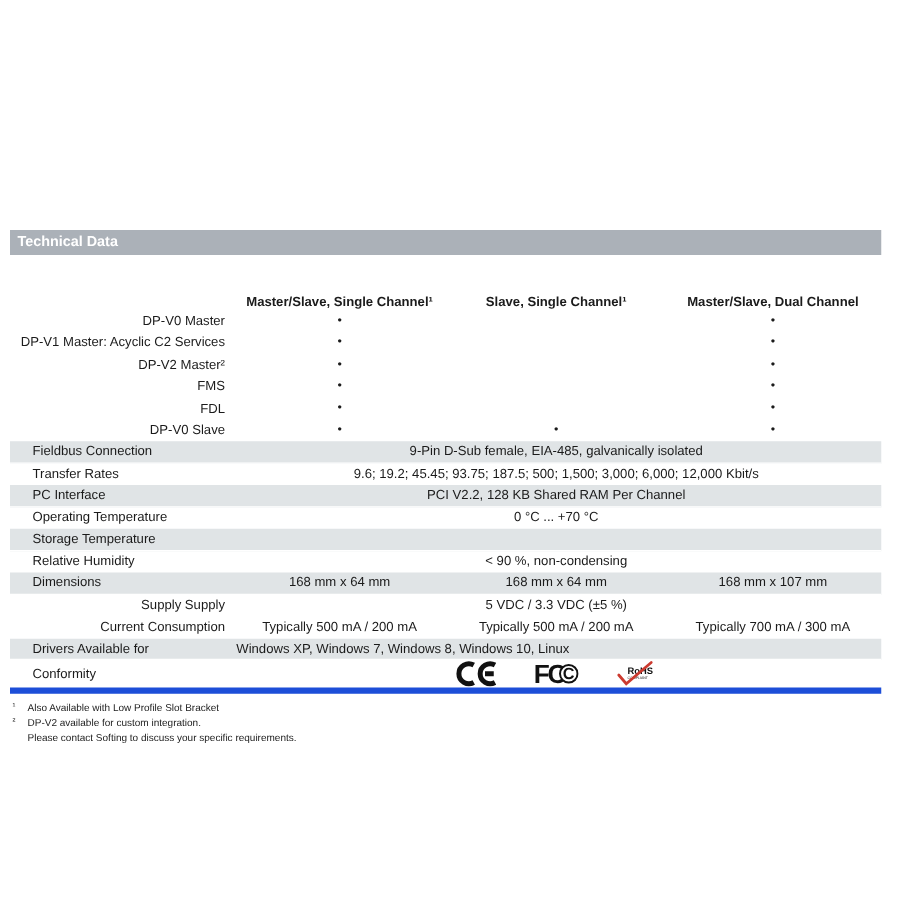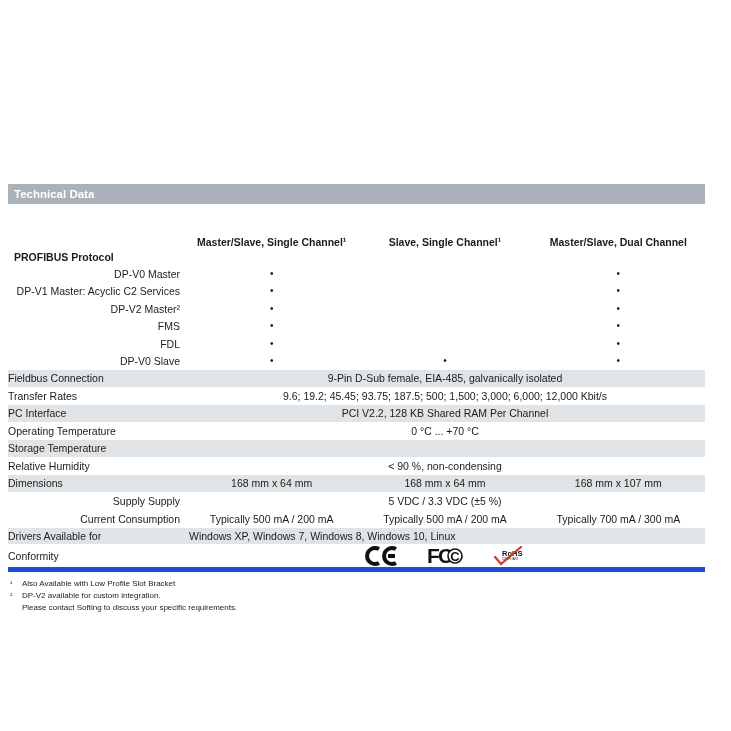--- a/index.html
+++ b/index.html
@@ -10,21 +10,21 @@
   .titlebar { background:#abb1b8; color:#ffffff; font-weight:bold; font-size:11.5px;
               height:20px; line-height:20px; padding-left:6px; box-sizing:border-box;margin-top:28px; }
 
   .row { display:grid; grid-template-columns:177px 1fr 1fr 1fr; align-items:center;
          min-height:17.5px; font-size:10.5px; box-sizing:border-box; }
   .row.head { min-height:21px; font-weight:bold; }
   .row.gray { background:#e0e4e6; border-bottom:1px solid #ffffff; }
   .row.hairline { border-bottom:5px solid #1d4ed8;gap:20px; }
 
   .lab-right { text-align:right; padding-right:5px; }
-  .lab-left  { text-align:left; padding-left:0; }
+  .lab-left  { text-align:left; padding-left:18px; }
   .sec-label { font-weight:bold; text-align:left; padding-left:6px; }
   .colname   { text-align:center; font-weight:bold;margin-top:32px; }
 
   .dot { text-align:center; font-size:10px; line-height:1; }
   .val-center { grid-column:2/5; text-align:center; }
   .val-col    { text-align:center; }
   .val-left   { grid-column:2/5; text-align:left; padding-left:4px; }
 
   .logos { grid-column:2/5; display:flex; align-items:center; gap:30px; padding-left:158px; }
   .conformity-row { min-height:23px; }
@@ -45,26 +45,20 @@
       <span>Technical Data</span>
     </div>
 
     <div class="row head">
       <div></div>
       <div class="colname">Master/Slave, Single Channel¹</div>
       <div class="colname">Slave, Single Channel¹</div>
       <div class="colname">Master/Slave, Dual Channel</div>
     </div>
 
-    <div class="row" style="min-height:17px">
-      <div class="sec-label">PROFIBUS Protocol</div>
-      <div></div>
-        <div></div>
-        <div></div>
-    </div>
 
     <div class="row">
       <div class="lab-right">DP-V0 Master</div>
       <div class="dot">•</div>
       <div class="dot"></div>
       <div class="dot">•</div>
     </div>
     <div class="row">
       <div class="lab-right">DP-V1 Master: Acyclic C2 Services</div>
       <div class="dot">•</div>

